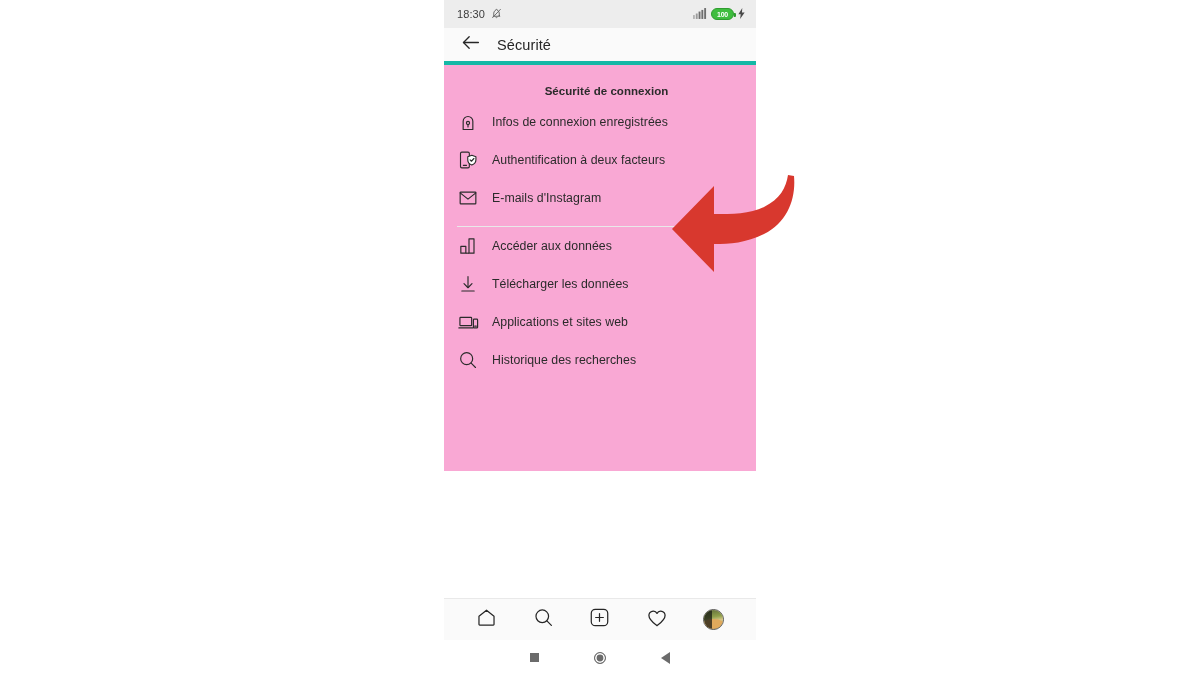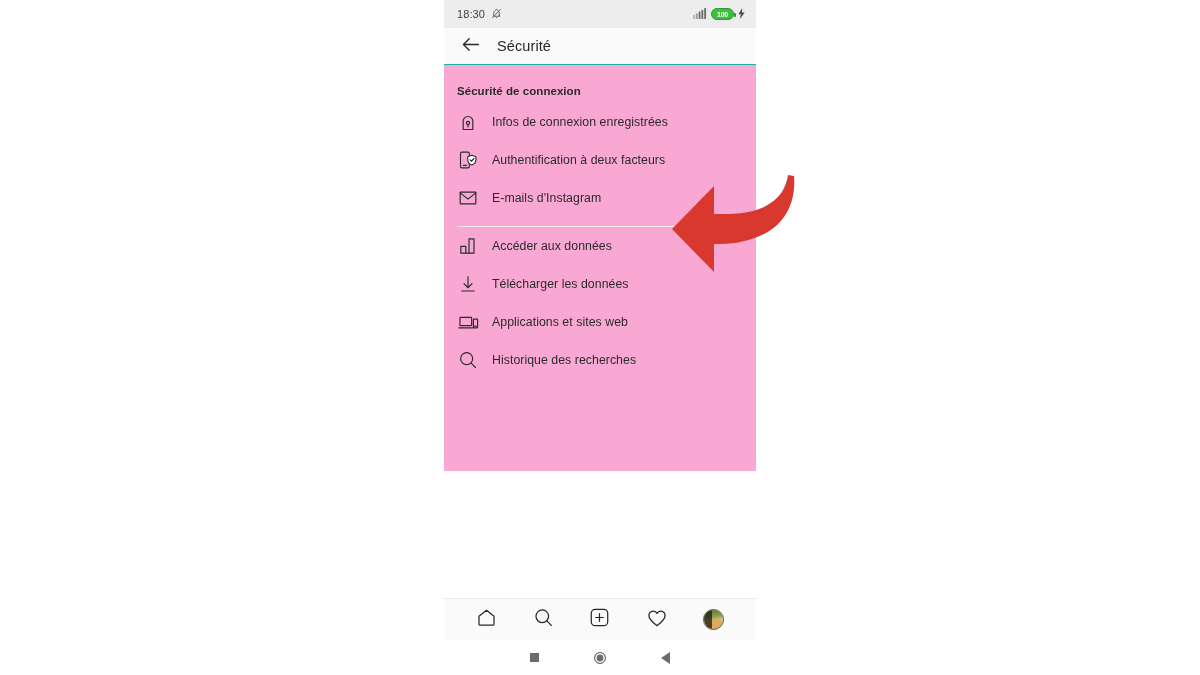--- a/index.html
+++ b/index.html
@@ -8,20 +8,21 @@
     height: 675px;
     background: #ffffff;
     font-family: "Liberation Sans", sans-serif;
     overflow: hidden;
   }
   #root {
     position: relative;
     width: 1040px;
     height: 675px;
     background: #ffffff;
+    text-align: center;
   }
 
   
   .phone {
     position: absolute;
     left: 444px;
     top: 0px;
     width: 312px;
     height: 675px;
     background: #ffffff;
@@ -82,21 +83,21 @@
     border-radius: 0 1px 1px 0;
   }
 
   
   .header {
     height: 37px;
     background: #fafafa;
     display: flex;
     align-items: center;
     padding-left: 13px;
-    border-bottom: 1px solid #14b8a6;
+    border-bottom: 4px solid #14b8a6;
   }
   .back-btn {
     width: 26px;
     height: 26px;
     display: flex;
     align-items: center;
     justify-content: center;
     cursor: pointer;
   }
   .header-title {

